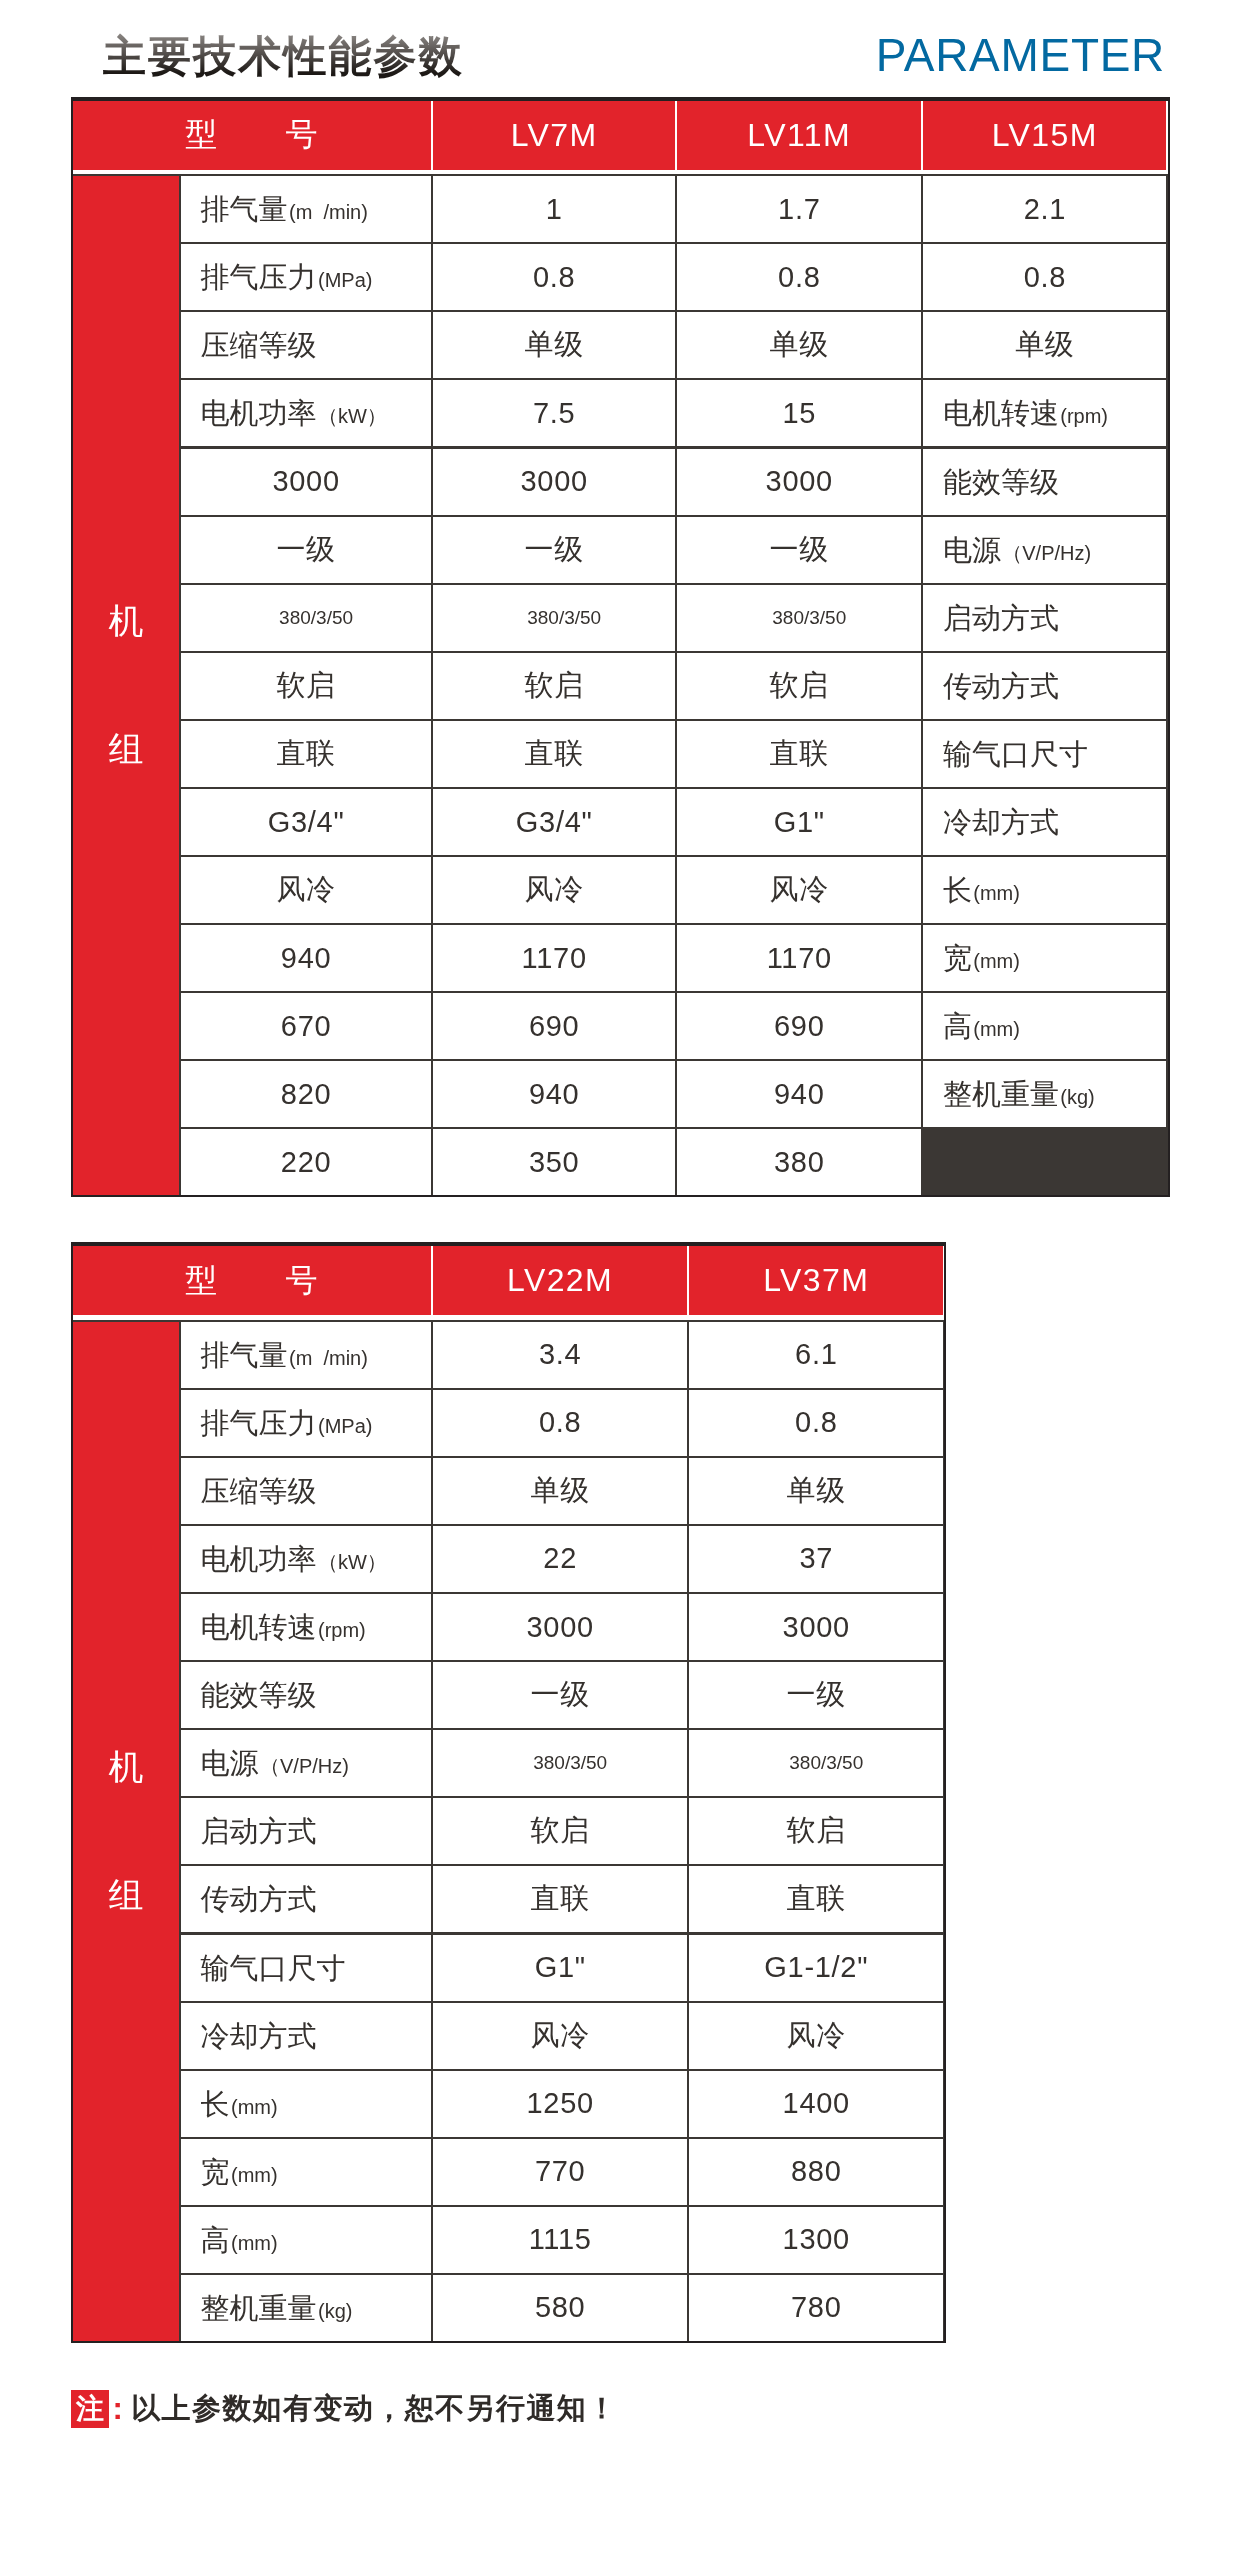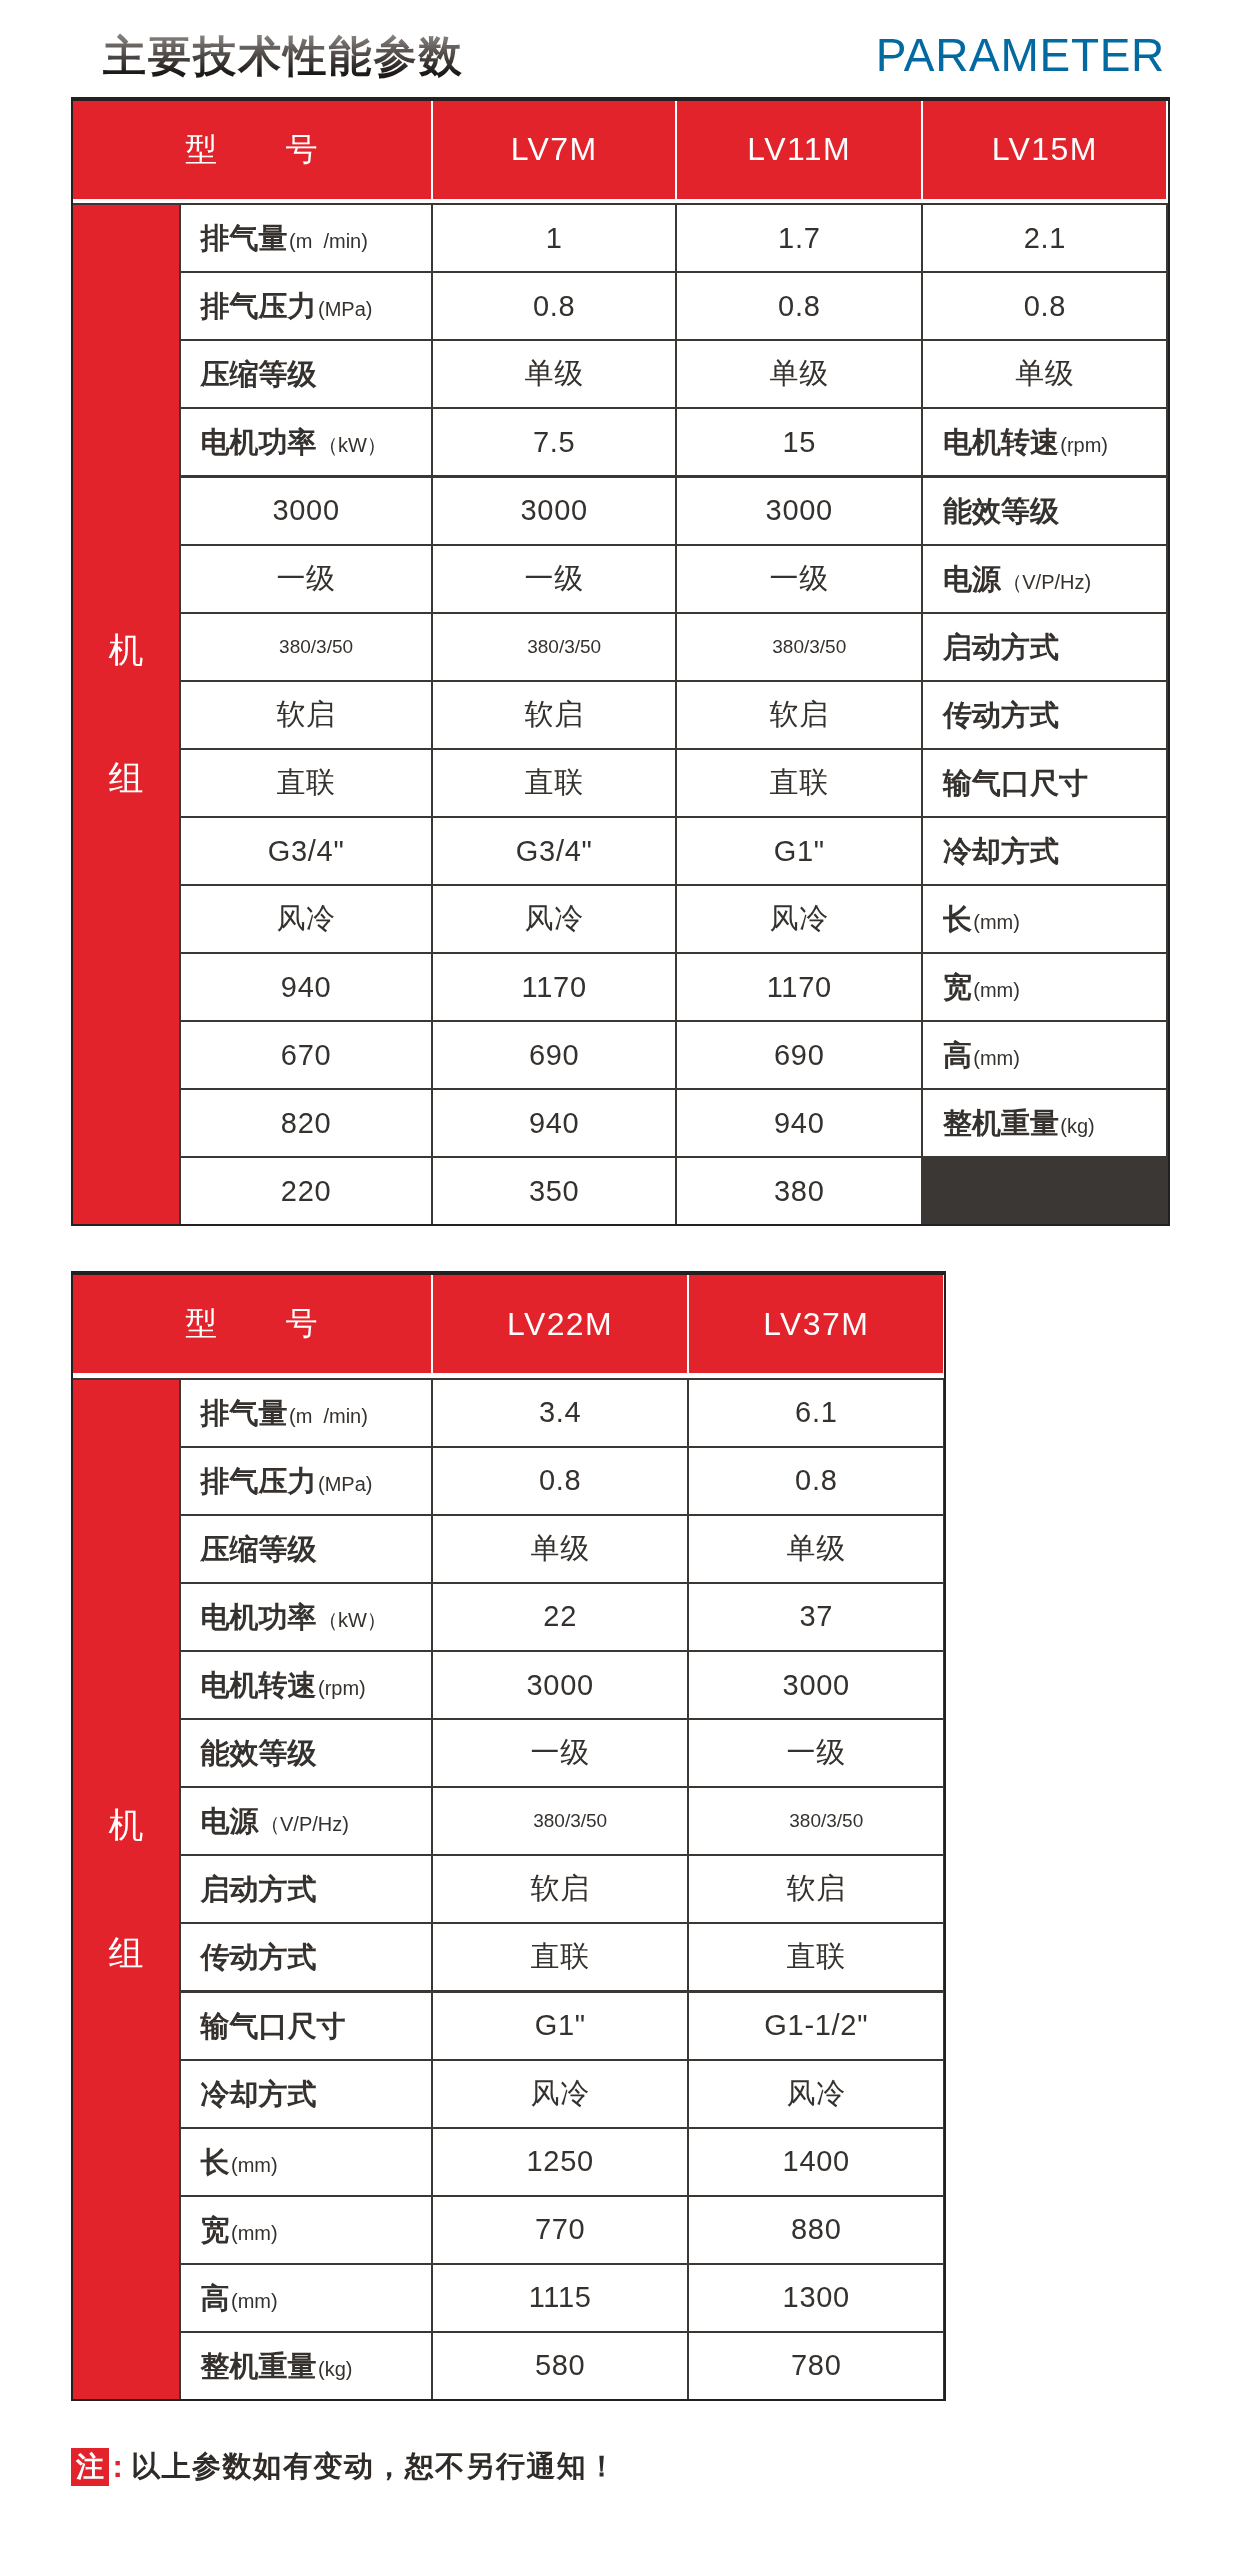--- a/index.html
+++ b/index.html
@@ -24,42 +24,42 @@
 
   
   .spec-table { border:2.8px solid #242021; border-top-width:4.9px; background:#fff; margin-top:16.7px; }
   .t1 { width:1099px; }
   .t2 { width:875px; margin-top:45px; }
 
   .thead { display:grid; column-gap:2.1px; background:#fff; }
   .t1 .thead { grid-template-columns:358px 242px 244px 243px; }
   .t2 .thead { grid-template-columns:358px 254px 254px; }
   .th {
-    height:98px; background:#e2232b; color:#fff;
+    height:69px; background:#e2232b; color:#fff;
     display:flex; align-items:center; justify-content:center;
     font-size:32px; letter-spacing:1.4px;
   }
 
   .tbody {
     display:grid; column-gap:2.1px; row-gap:2.1px;
     background:#3b3734; border-top:2.1px solid #3b3734; margin-top:4.2px;
     grid-auto-rows:66px; grid-auto-flow:row;
   }
   .t1 .tbody { grid-template-columns:106px 250px 242px 244px 243px; }
   .t2 .tbody { grid-template-columns:106px 250px 254px 254px; }
 
   .side {
     grid-column:1; grid-row:1 / span 15; background:#e2232b; color:#fff;
     display:flex; flex-direction:column; align-items:center; justify-content:center;
     gap:81px; font-size:35px;
   }
 
   .td { background:#fff; }
   .td.label { line-height:66px; padding-left:19.5px; white-space:nowrap; }
-  .td.label .lbl { font-size:29px;font-weight:bold; }
+  .td.label .lbl { font-size:29px; }
   .td.label .unit { font-size:20px; margin-left:1.4px;margin-top:15px; }
   .td.val {
     display:flex; align-items:center; justify-content:center;
     font-size:29px; letter-spacing:0.7px;
   }
   .td.val.small { font-size:19px; letter-spacing:0;padding-left:20px; }
 
   
   .note { margin-top:46px; display:flex; align-items:center; }
   .note-badge {

